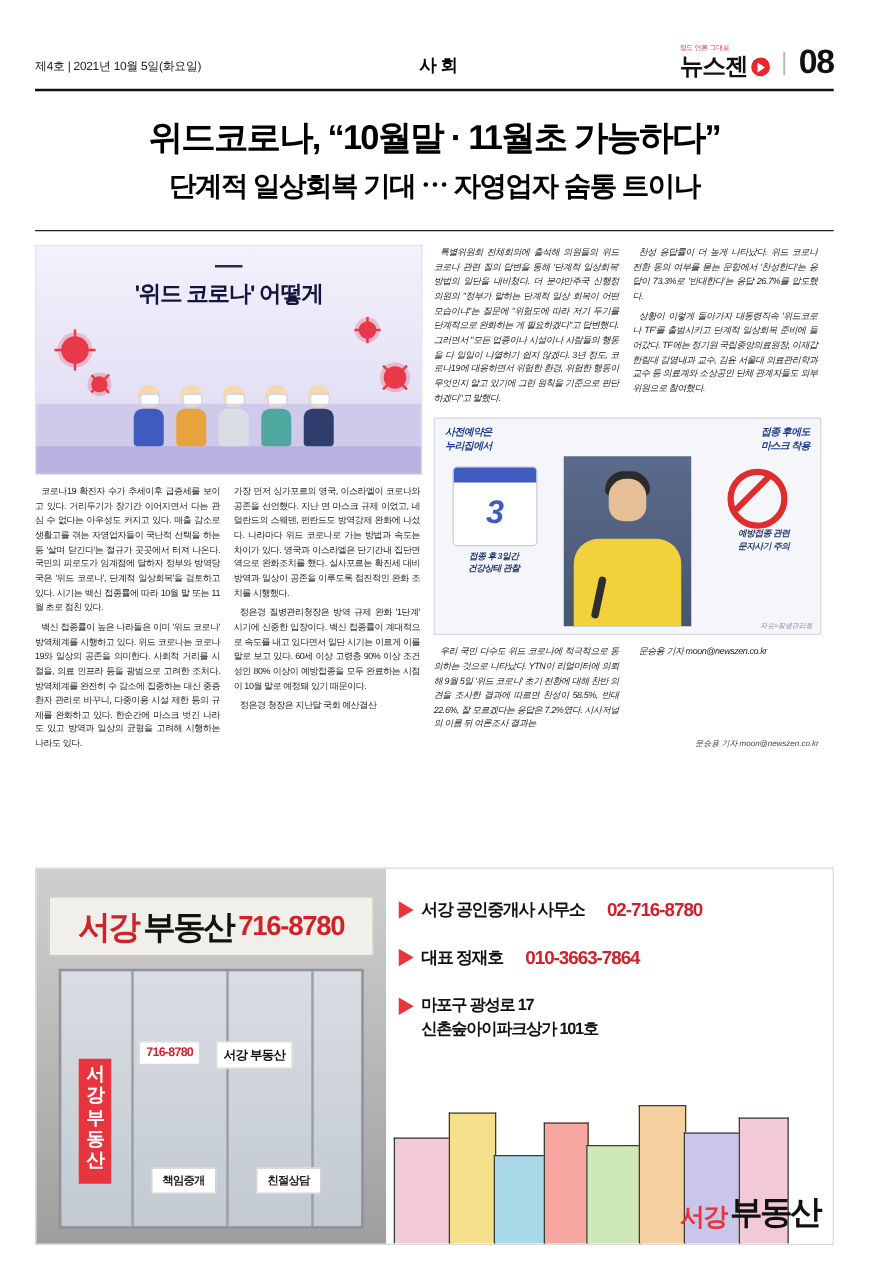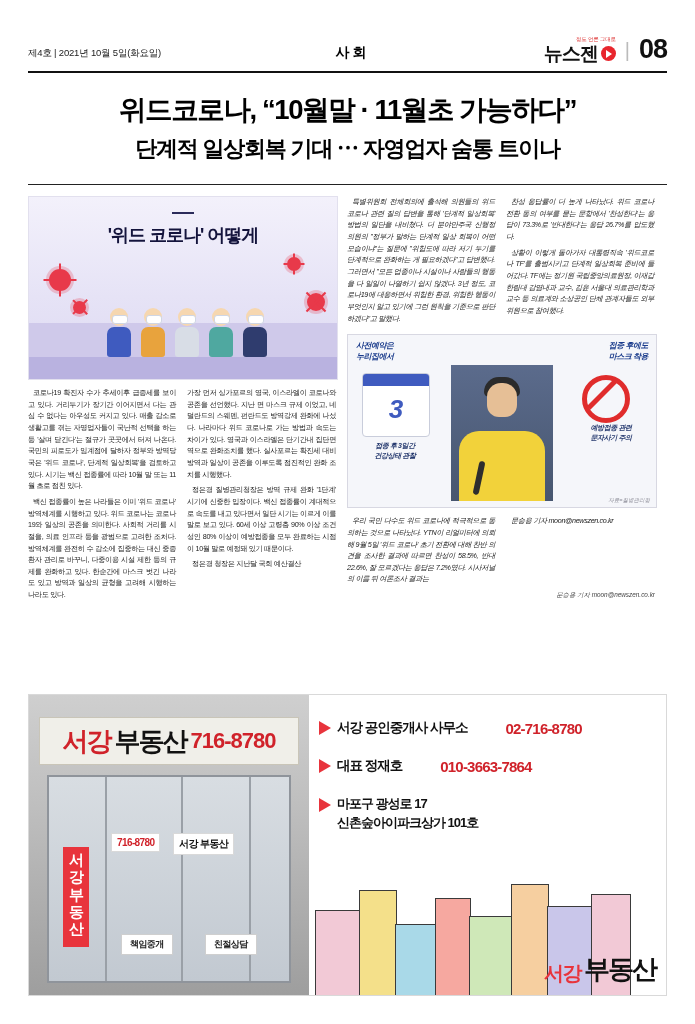--- a/index.html
+++ b/index.html
@@ -45,21 +45,20 @@
     letter-spacing: 3px;
     color: #000;
     padding-bottom: 1px;
   }
   .masthead-right {
     display: flex;
     align-items: flex-end;
     gap: 7px;
   }
   .brand-block {
-    text-align: right;
     line-height: 1;
   }
   .brand-sub {
     font-size: 5.5px;
     color: #d33;
     letter-spacing: -0.2px;
     margin-bottom: 2px;
   }
   .brand-main {
     display: flex;
@@ -494,30 +493,29 @@
     border-bottom: 7px solid transparent;
     border-left: 12px solid #e8343c;
     margin-right: 6px;
     flex: 0 0 auto;
   }
   .ad-label {
     font-size: 13.5px;
     font-weight: bold;
     color: #111;
     letter-spacing: -1px;
-    margin-right: 6px;
+    margin-right: 18px;
     white-space: nowrap;
   }
   .ad-value {
     font-size: 15px;
     font-weight: bold;
     color: #d0222a;
     letter-spacing: -0.8px;
     white-space: nowrap;
-    margin-left: 32px;
   }
   .ad-addr {
     font-size: 13px;
     font-weight: bold;
     color: #111;
     letter-spacing: -1px;
     line-height: 1.45;
   }
   .ad-city {
     position: absolute;

